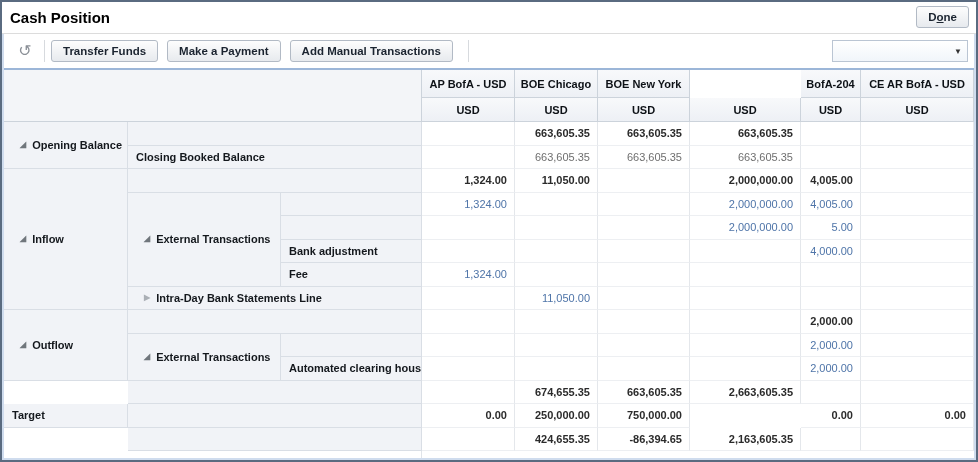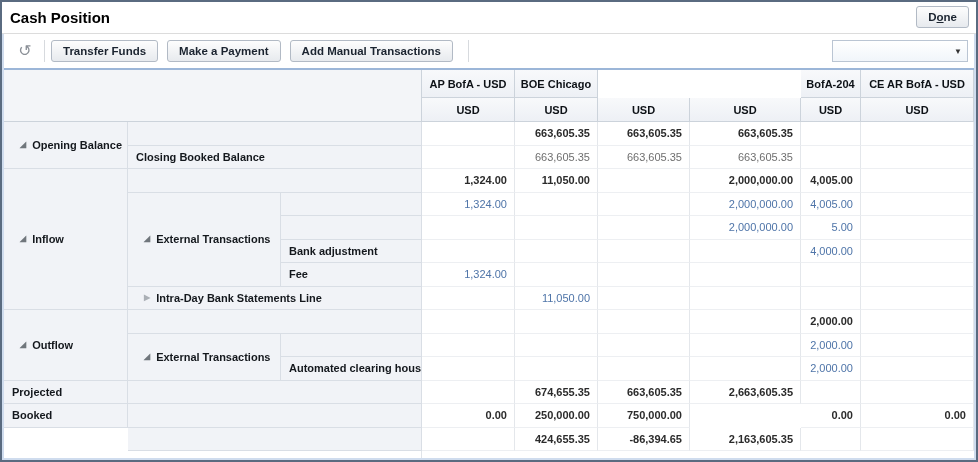--- a/index.html
+++ b/index.html
@@ -103,20 +103,21 @@
         <span></span>
         <span class="arrow">▼</span>
       </div>
     </div>
 
     <div class="tablewrap">
 
       <div class="corner" style="grid-area:1/1/3/4"></div>
       <div class="hc" style="grid-area:1/4/2/5">AP BofA - USD</div>
       <div class="hc" style="grid-area:1/5/2/6">BOE Chicago</div>
+      <div class="hc" style="grid-area:1/6/2/7">BOE New York</div>
       <div class="hc" style="grid-area:1/8/2/9">BofA-204</div>
       <div class="hc" style="grid-area:1/9/2/10">CE AR BofA - USD</div>
       <div class="hc" style="grid-area:2/4/3/5">USD</div>
       <div class="hc" style="grid-area:2/5/3/6">USD</div>
       <div class="hc" style="grid-area:2/6/3/7">USD</div>
       <div class="hc" style="grid-area:2/7/3/8">USD</div>
       <div class="hc" style="grid-area:2/8/3/9">USD</div>
       <div class="hc" style="grid-area:2/9/3/10">USD</div>
 
       <div class="l ind" style="grid-area:3/1/5/2">
@@ -146,23 +147,22 @@
           <span class="exp">◢</span>
           <span>Outflow</span>
         </div>
       <div class="l" style="grid-area:11/2/12/4"></div>
       <div class="l ind" style="grid-area:12/2/14/3">
           <span class="exp">◢</span>
           <span>External Transactions</span>
         </div>
       <div class="l" style="grid-area:12/3/13/4"></div>
       <div class="l" style="grid-area:13/3/14/4">Automated clearing house</div>
-      <div class="l" style="grid-area:14/1/15/2">Projected</div>
       <div class="l" style="grid-area:14/2/15/4"></div>
-      <div class="l" style="grid-area:15/1/16/2">Booked</div>
+      <div class="l" style="grid-area:15/1/16/2">Target</div>
       <div class="l" style="grid-area:15/2/16/4"></div>
       <div class="l" style="grid-area:16/2/17/4"></div>
       <div class="fillL" style="grid-area:17/1/18/4"></div>
       <div class="fillD" style="grid-area:17/4/18/10"></div>
 
       <div class="d vb" style="grid-area:3/4/4/5"></div>
       <div class="d vb" style="grid-area:3/5/4/6">663,605.35</div>
       <div class="d vb" style="grid-area:3/6/4/7">663,605.35</div>
       <div class="d vb" style="grid-area:3/7/4/8">663,605.35</div>
       <div class="d vb" style="grid-area:3/8/4/9"></div>

